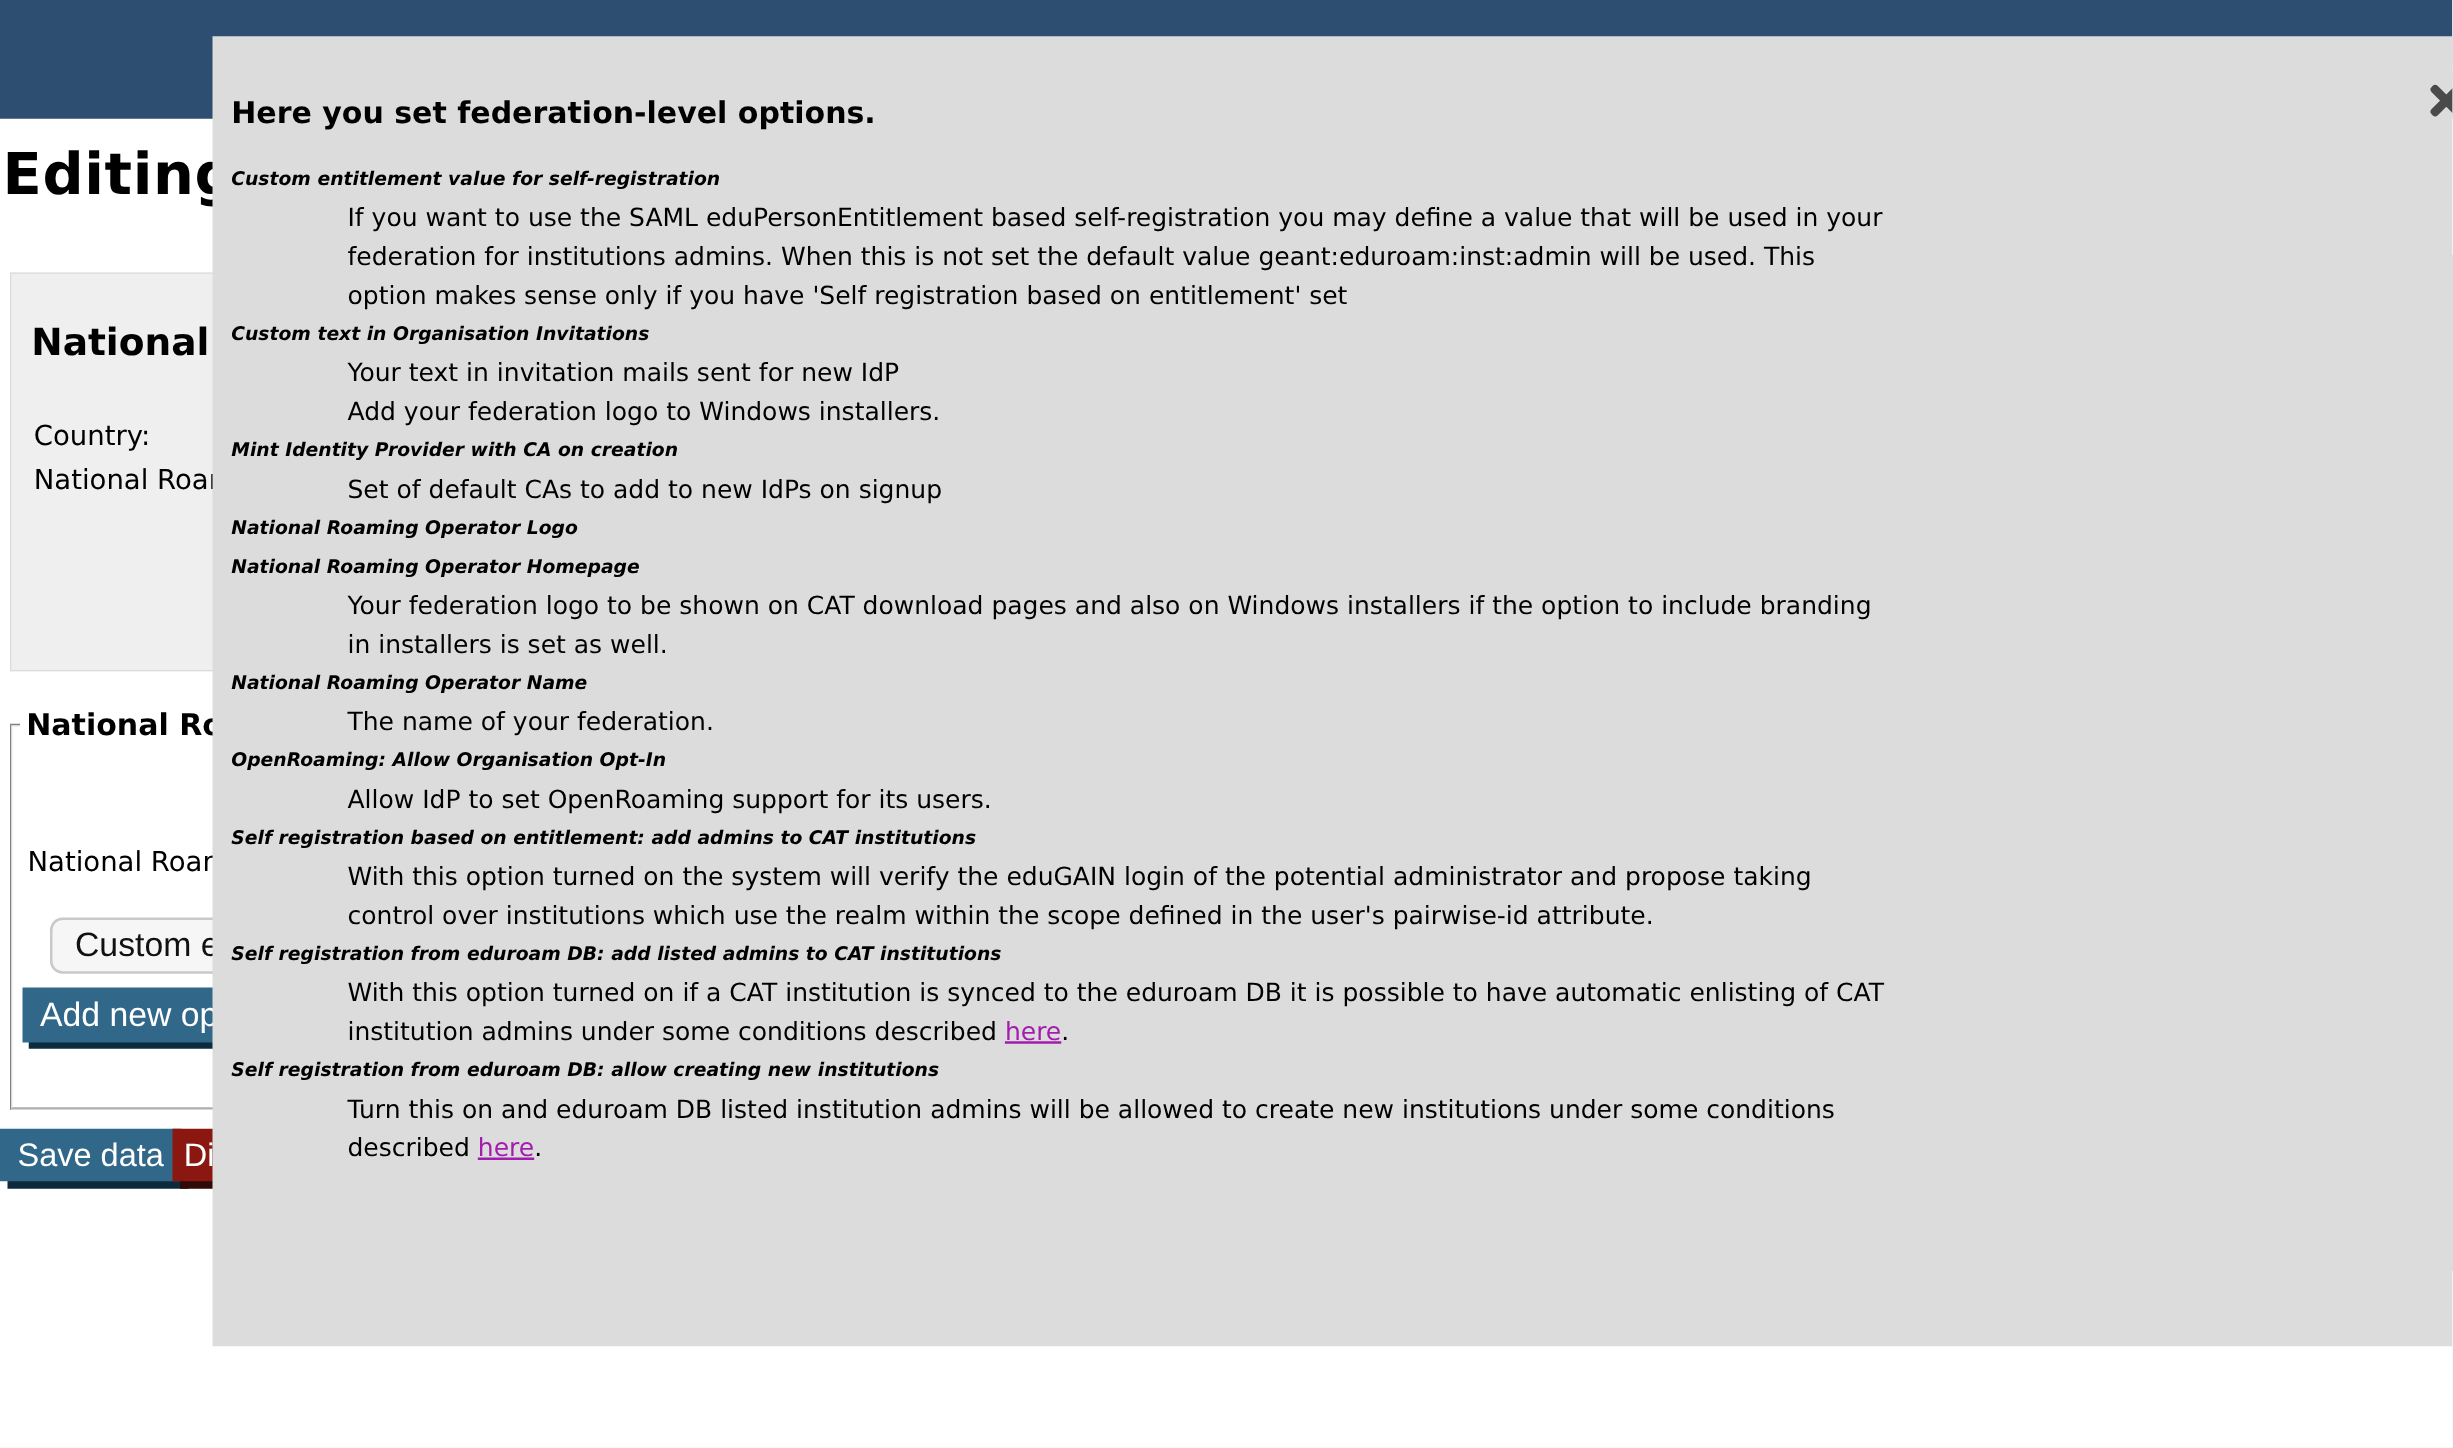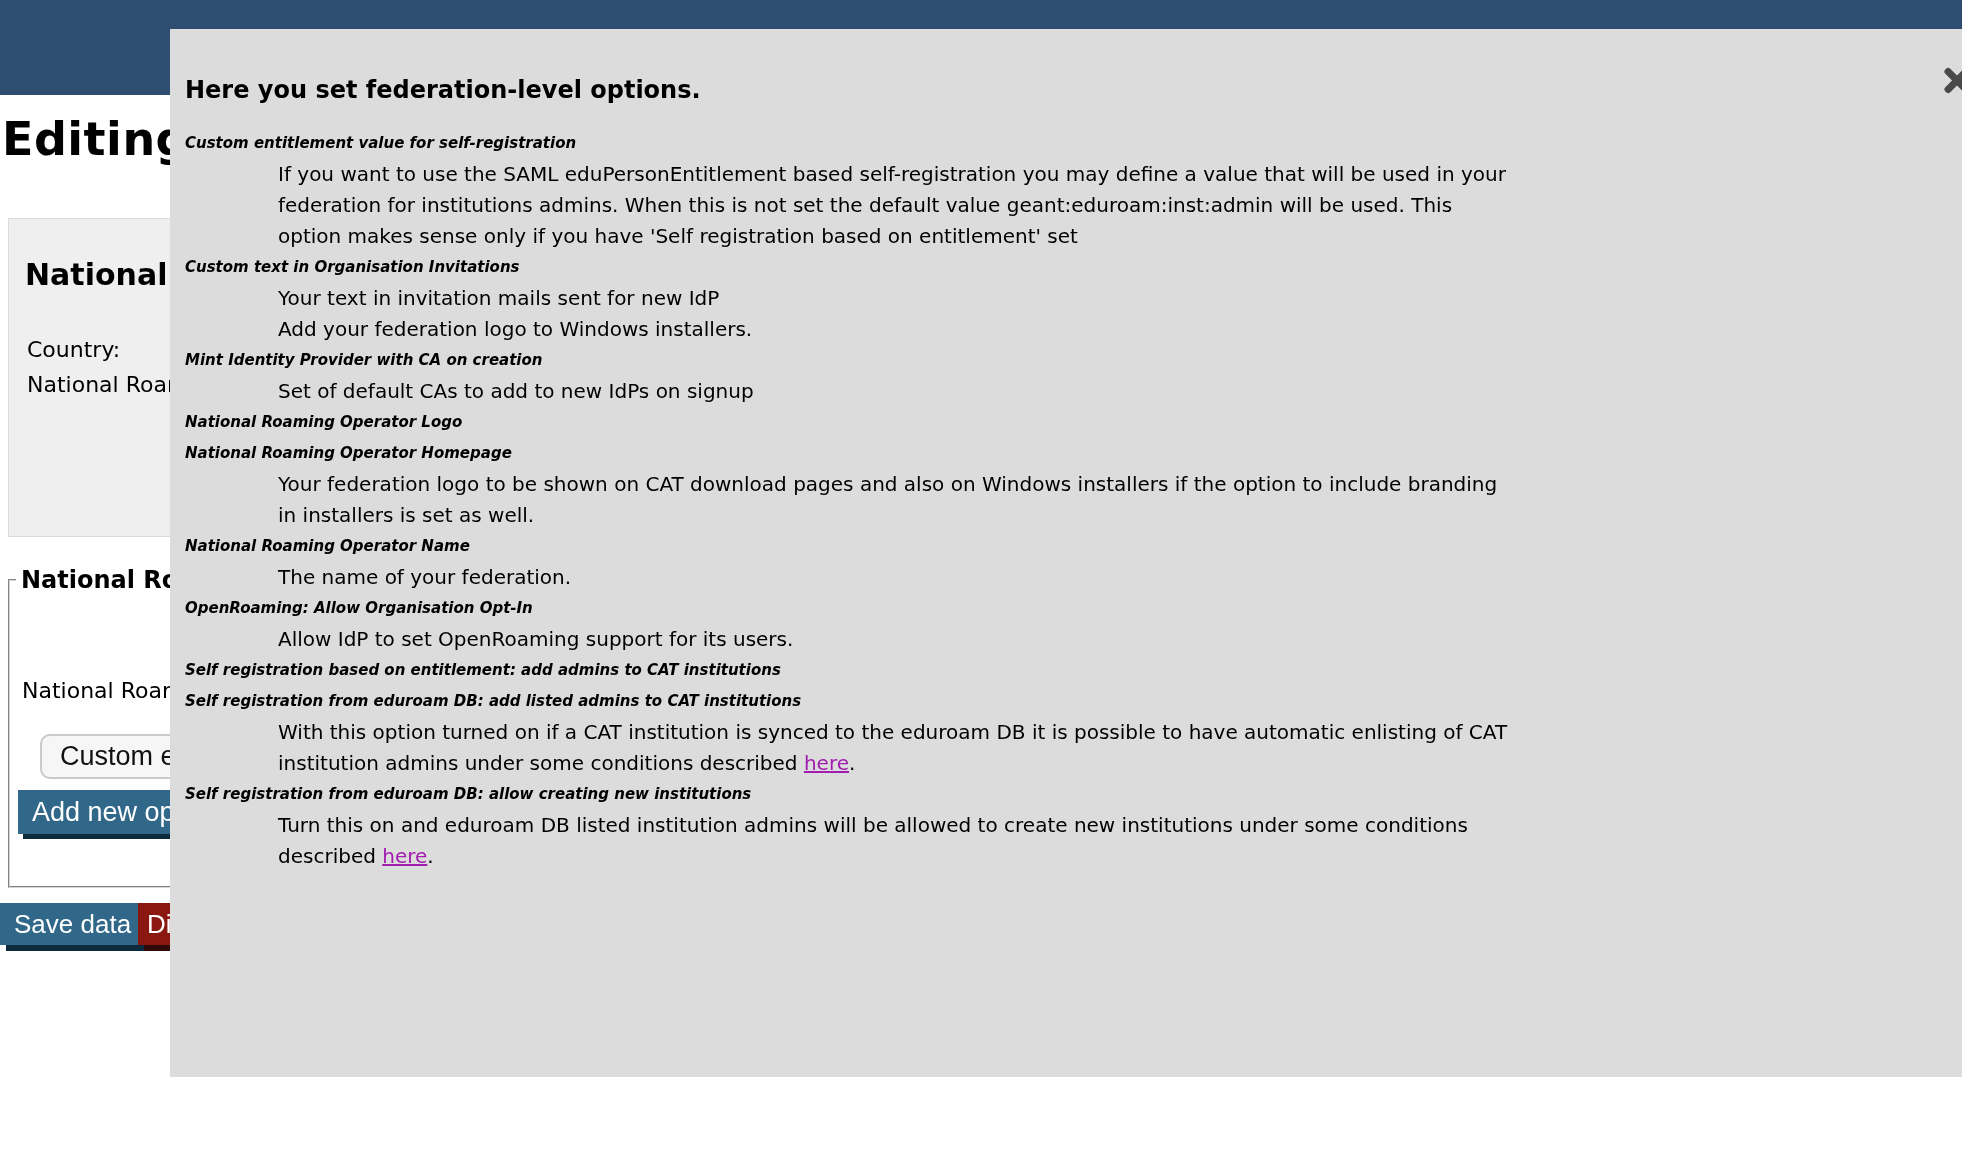--- a/index.html
+++ b/index.html
@@ -256,20 +256,21 @@
           <div class="opt-term">Mint Identity Provider with CA on creation</div>
           <div class="opt-desc"><span>Set of default CAs to add to new IdPs on signup</span></div>
           <div class="opt-term">National Roaming Operator Logo</div>
           <div class="opt-term">National Roaming Operator Homepage</div>
           <div class="opt-desc"><span>Your federation logo to be shown on CAT download pages and also on Windows installers if the option to include branding in installers is set as well.</span></div>
           <div class="opt-term">National Roaming Operator Name</div>
           <div class="opt-desc"><span>The name of your federation.</span></div>
           <div class="opt-term">OpenRoaming: Allow Organisation Opt-In</div>
           <div class="opt-desc"><span>Allow IdP to set OpenRoaming support for its users.</span></div>
           <div class="opt-term">Self registration based on entitlement: add admins to CAT institutions</div>
+          <div class="opt-desc"><span>With this option turned on the system will verify the eduGAIN login of the potential administrator and propose taking control over institutions which use the realm within the scope defined in the user's pairwise-id attribute.</span></div>
           <div class="opt-term">Self registration from eduroam DB: add listed admins to CAT institutions</div>
           <div class="opt-desc"><span>With this option turned on if a CAT institution is synced to the eduroam DB it is possible to have automatic enlisting of CAT institution admins under some conditions described </span><a class="help-link">here</a><span>.</span></div>
           <div class="opt-term">Self registration from eduroam DB: allow creating new institutions</div>
           <div class="opt-desc"><span>Turn this on and eduroam DB listed institution admins will be allowed to create new institutions under some conditions described </span><a class="help-link">here</a><span>.</span></div>
         </div>
     </div>
   </div>
 
 </div>
 

